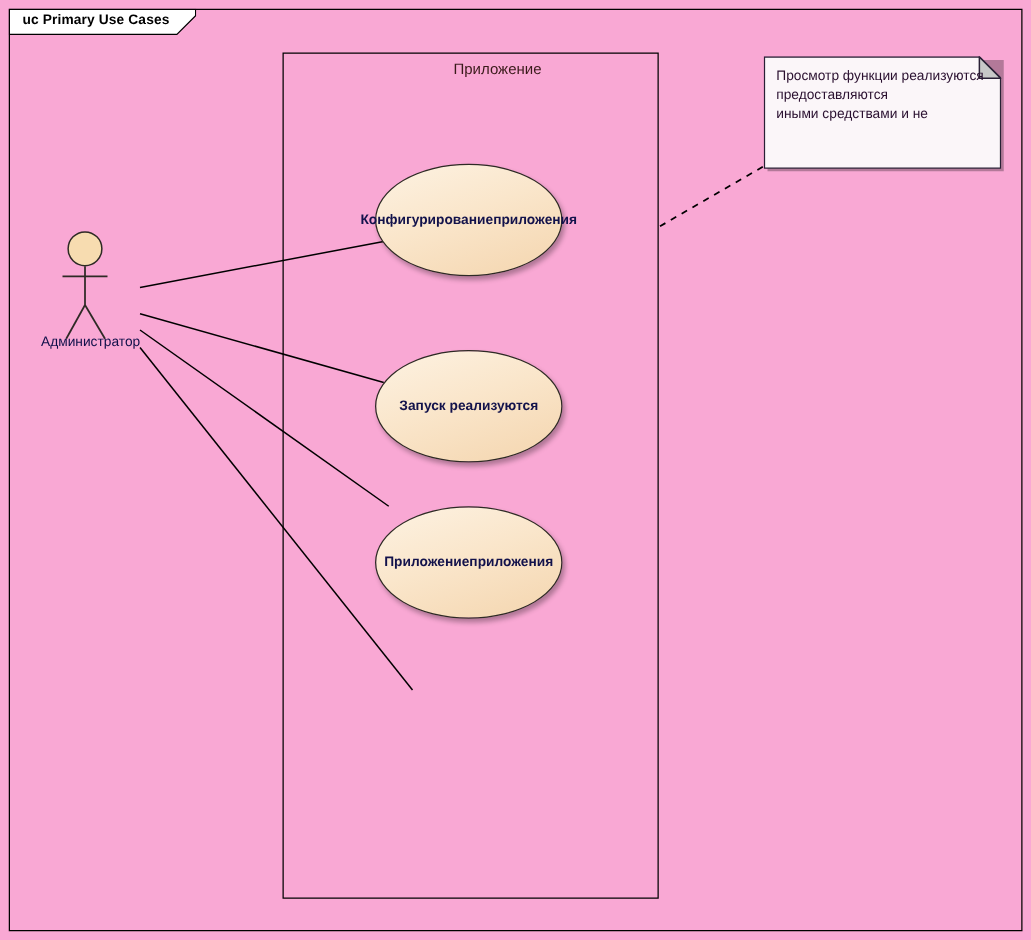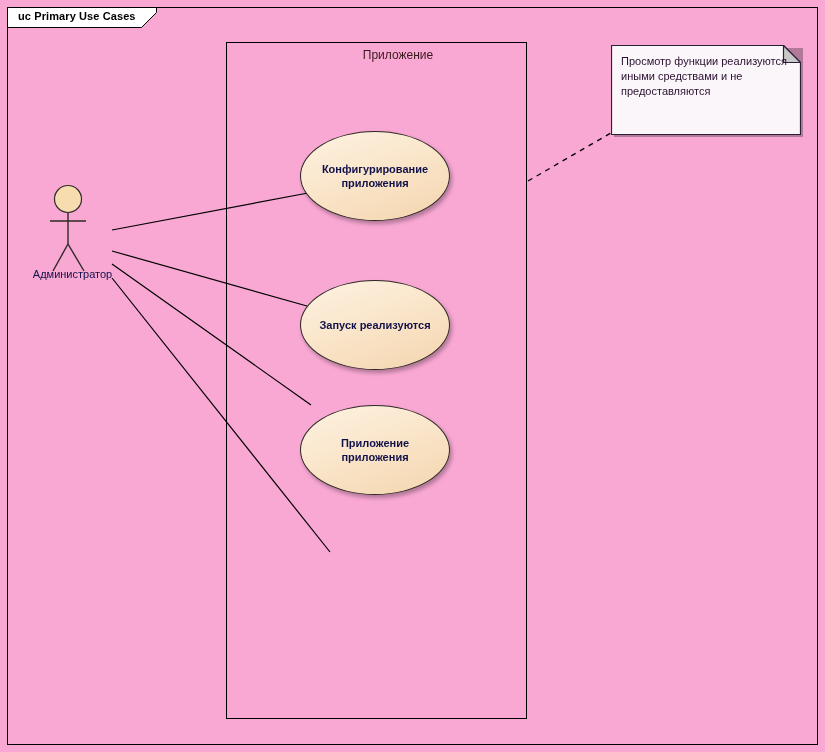--- a/index.html
+++ b/index.html
@@ -125,21 +125,21 @@
     background: linear-gradient(160deg, #fdf2e2 0%, #fae6cb 45%, #f4d5ae 100%);
     box-shadow: 2px 3px 4px rgba(0,0,0,0.30);
   }
   .usecase .uc-text {
     position: absolute;
     left: 8%;
     top: 0;
     width: 84%;
     height: 100%;
     display: flex;
-    flex-direction: column;
+    flex-direction: row;
     align-items: center;
     justify-content: center;
     font-size: 11px;
     font-weight: bold;
     color: #12124b;
     line-height: 14px;
     text-align: center;
   }
 
   
@@ -242,18 +242,18 @@
 
 
   <div class="note">
     <div class="note-shadow"></div>
     <svg width="190" height="90" viewBox="0 0 190 90">
       <path d="M 0.5 0.5 L 172.5 0.5 L 189.5 17.5 L 189.5 89.5 L 0.5 89.5 Z" fill="#fbf6f9" stroke="#2a2036" stroke-width="1.2"></path>
       <path d="M 172.5 0.5 L 172.5 17.5 L 189.5 17.5 Z" fill="#c8c8c8" stroke="#2a2036" stroke-width="1.2"></path>
     </svg>
     <div class="note-text">
       <div>Просмотр функции реализуются</div>
+      <div>предоставляются</div>
       <div>иными средствами и не</div>
-      <div>предоставляются</div>
     </div>
   </div>
 
 </div>
 
 </body></html>

